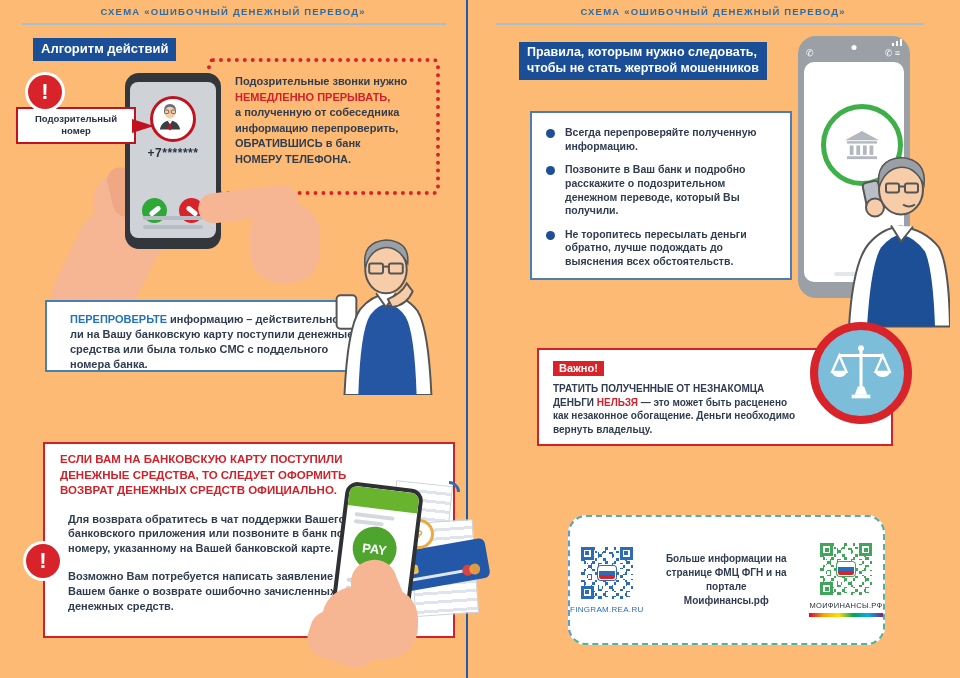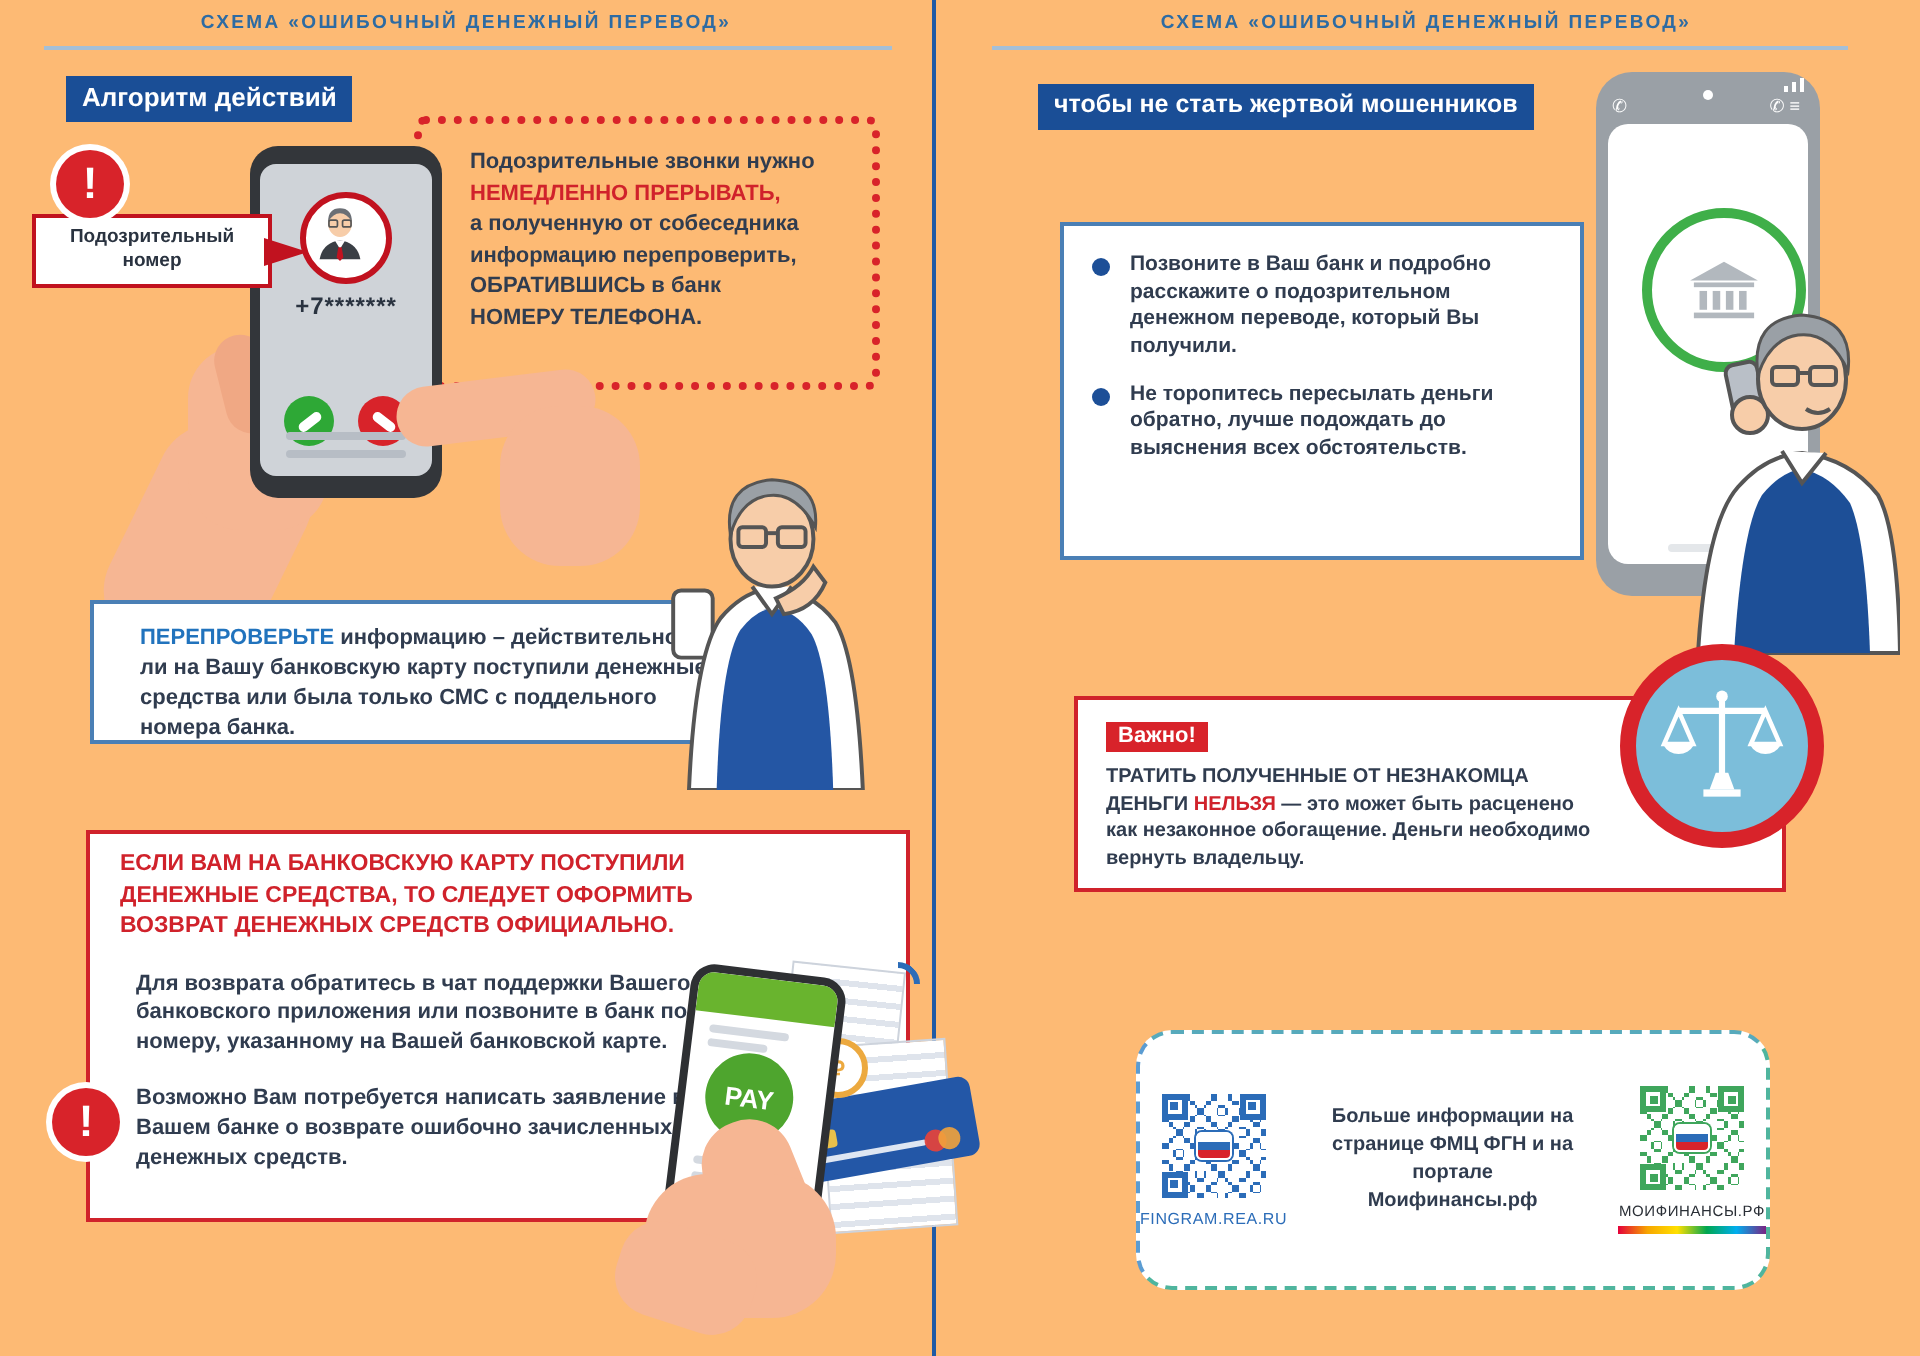--- a/index.html
+++ b/index.html
@@ -188,21 +188,21 @@
     <path d="M26 165 Q28 100 38 84 Q46 74 54 73 Q66 74 74 86 Q83 102 85 165 Z" fill="#2456a4"></path>
     <path d="M44 62 L54 76 L64 62" fill="#fff" stroke="#555" stroke-width="2"></path>
     <ellipse cx="54" cy="38" rx="21" ry="24" fill="#f7cda9" stroke="#555" stroke-width="2"></ellipse>
     <path d="M33 36 Q29 10 54 8 Q78 9 76 32 Q66 14 52 16 Q38 18 33 36" fill="#9aa0a6" stroke="#555" stroke-width="1.5"></path>
     <rect x="37" y="32" width="14" height="10" rx="2" fill="none" stroke="#555" stroke-width="2"></rect>
     <rect x="57" y="32" width="14" height="10" rx="2" fill="none" stroke="#555" stroke-width="2"></rect>
     <line x1="51" y1="35" x2="57" y2="35" stroke="#555" stroke-width="2"></line>
     <path d="M56 68 Q70 62 75 52 L81 60 Q75 74 60 76 Z" fill="#f7cda9" stroke="#555" stroke-width="2"></path>
   </svg>
 
-  <div class="bordered red-border" style="left:43px;top:415px;width:412px;height:196px;padding:8px 95px 8px 15px;">
+  <div class="bordered red-border" style="left:43px;top:442px;width:412px;height:196px;padding:8px 95px 8px 15px;">
     <div class="txt red-t" style="font-size:11.5px;width:315px;">ЕСЛИ ВАМ НА БАНКОВСКУЮ КАРТУ ПОСТУПИЛИ ДЕНЕЖНЫЕ СРЕДСТВА, ТО СЛЕДУЕТ ОФОРМИТЬ ВОЗВРАТ ДЕНЕЖНЫХ СРЕДСТВ ОФИЦИАЛЬНО.</div>
     <div class="txt" style="font-size:11px;width:290px;margin:13px 0 0 8px;">Для возврата обратитесь в чат поддержки Вашего банковского приложения или позвоните в банк по номеру, указанному на Вашей банковской карте.</div>
     <div class="txt" style="font-size:11px;width:290px;margin:13px 0 0 8px;">Возможно Вам потребуется написать заявление в Вашем банке о возврате ошибочно зачисленных денежных средств.</div>
   </div>
   <div class="alert-badge" style="left:26px;top:544px;z-index:5;">
     <span>!</span>
   </div>
 
   <div class="abs" style="left:320px;top:483px;width:150px;height:172px;z-index:3;">
     <div class="doc" style="left:72px;top:0;width:55px;height:78px;transform:rotate(6deg);"></div>
@@ -235,24 +235,29 @@
     </div>
     <div class="skin" style="left:36px;top:76px;width:46px;height:72px;border-radius:22px;transform:rotate(-22deg);"></div>
     <div class="skin" style="left:2px;top:104px;width:96px;height:72px;border-radius:32px;"></div>
     <div class="skin" style="left:-12px;top:132px;width:70px;height:48px;border-radius:20px;transform:rotate(18deg);"></div>
   </div>
 
   <div class="page-header" style="left:480px;">СХЕМА «ОШИБОЧНЫЙ ДЕНЕЖНЫЙ ПЕРЕВОД»</div>
   <div class="header-line" style="left:496px;width:428px;"></div>
 
   <div class="title-box" style="left:519px;top:42px;font-size:12.5px;">
+    <span style="display:block;">Правила, которым нужно следовать,</span>
     <span style="display:block;">чтобы не стать жертвой мошенников</span>
   </div>
 
   <div class="bordered blue-border rules-box">
+    <div class="rule-item">
+      <div class="bullet"></div>
+      <div class="rule-text">Всегда перепроверяйте полученную информацию.</div>
+    </div>
     <div class="rule-item">
       <div class="bullet"></div>
       <div class="rule-text">Позвоните в Ваш банк и подробно расскажите о подозрительном денежном переводе, который Вы получили.</div>
     </div>
     <div class="rule-item">
       <div class="bullet"></div>
       <div class="rule-text">Не торопитесь пересылать деньги обратно, лучше подождать до выяснения всех обстоятельств.</div>
     </div>
   </div>
 

